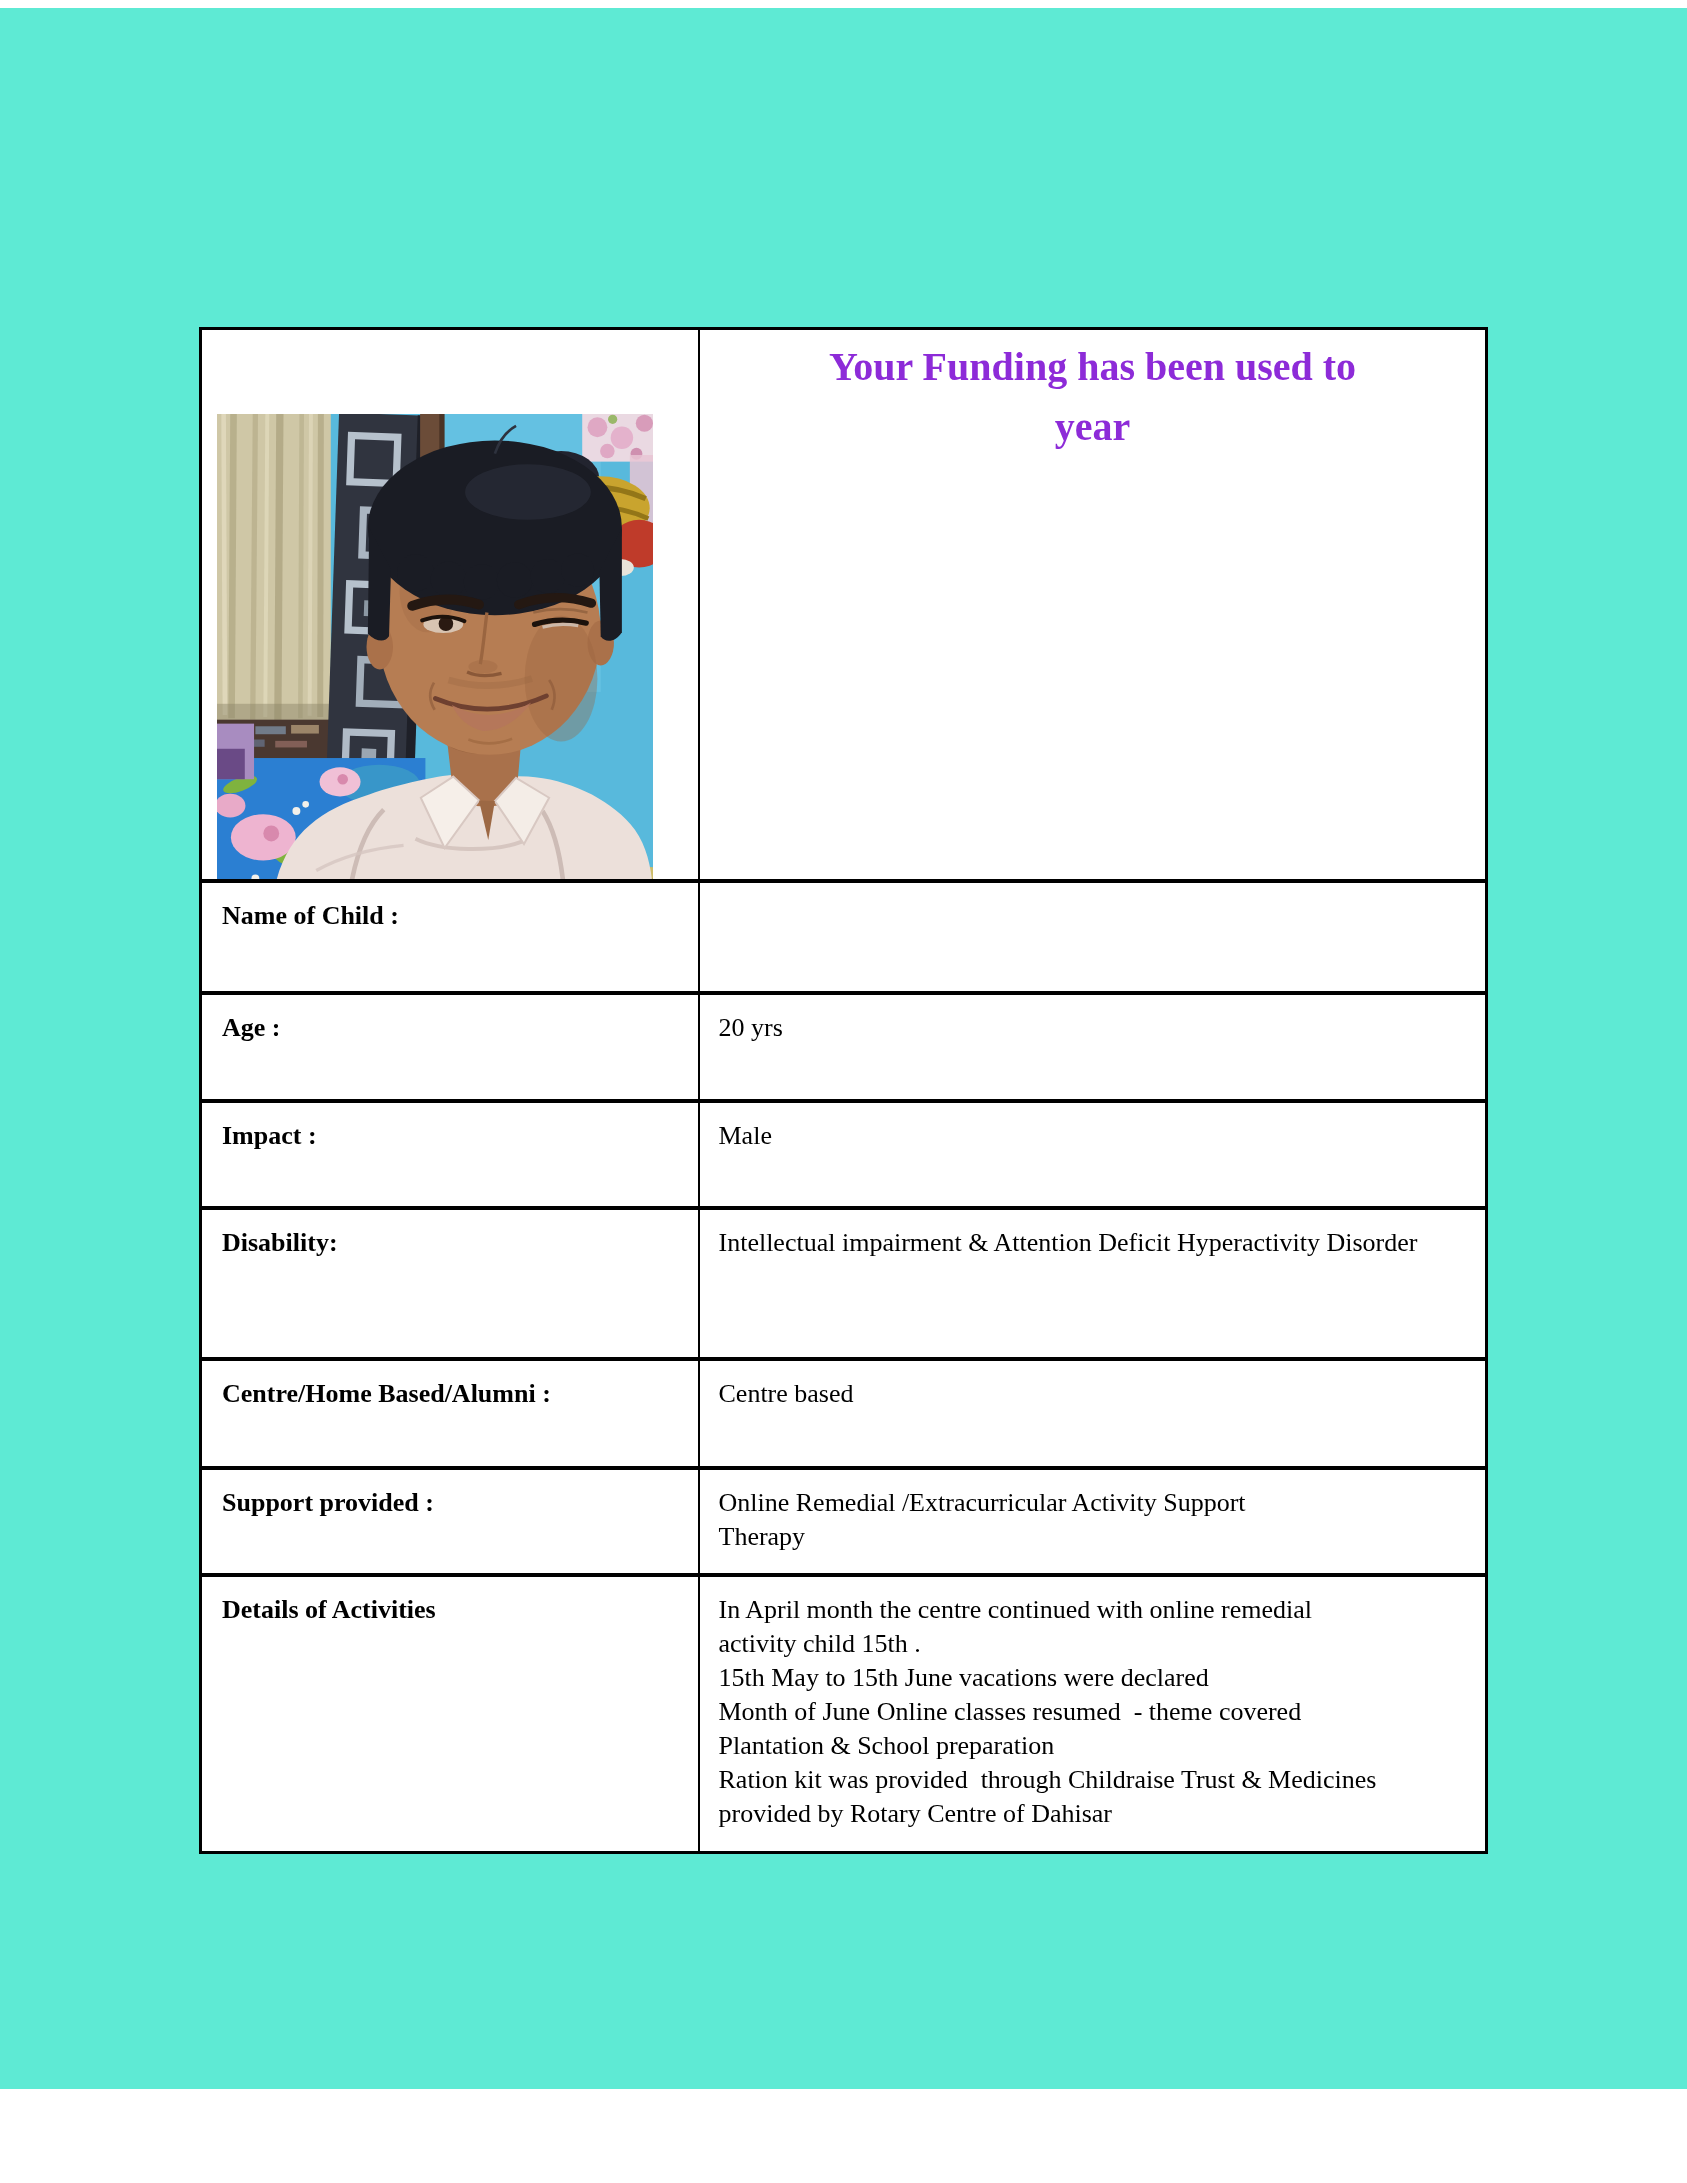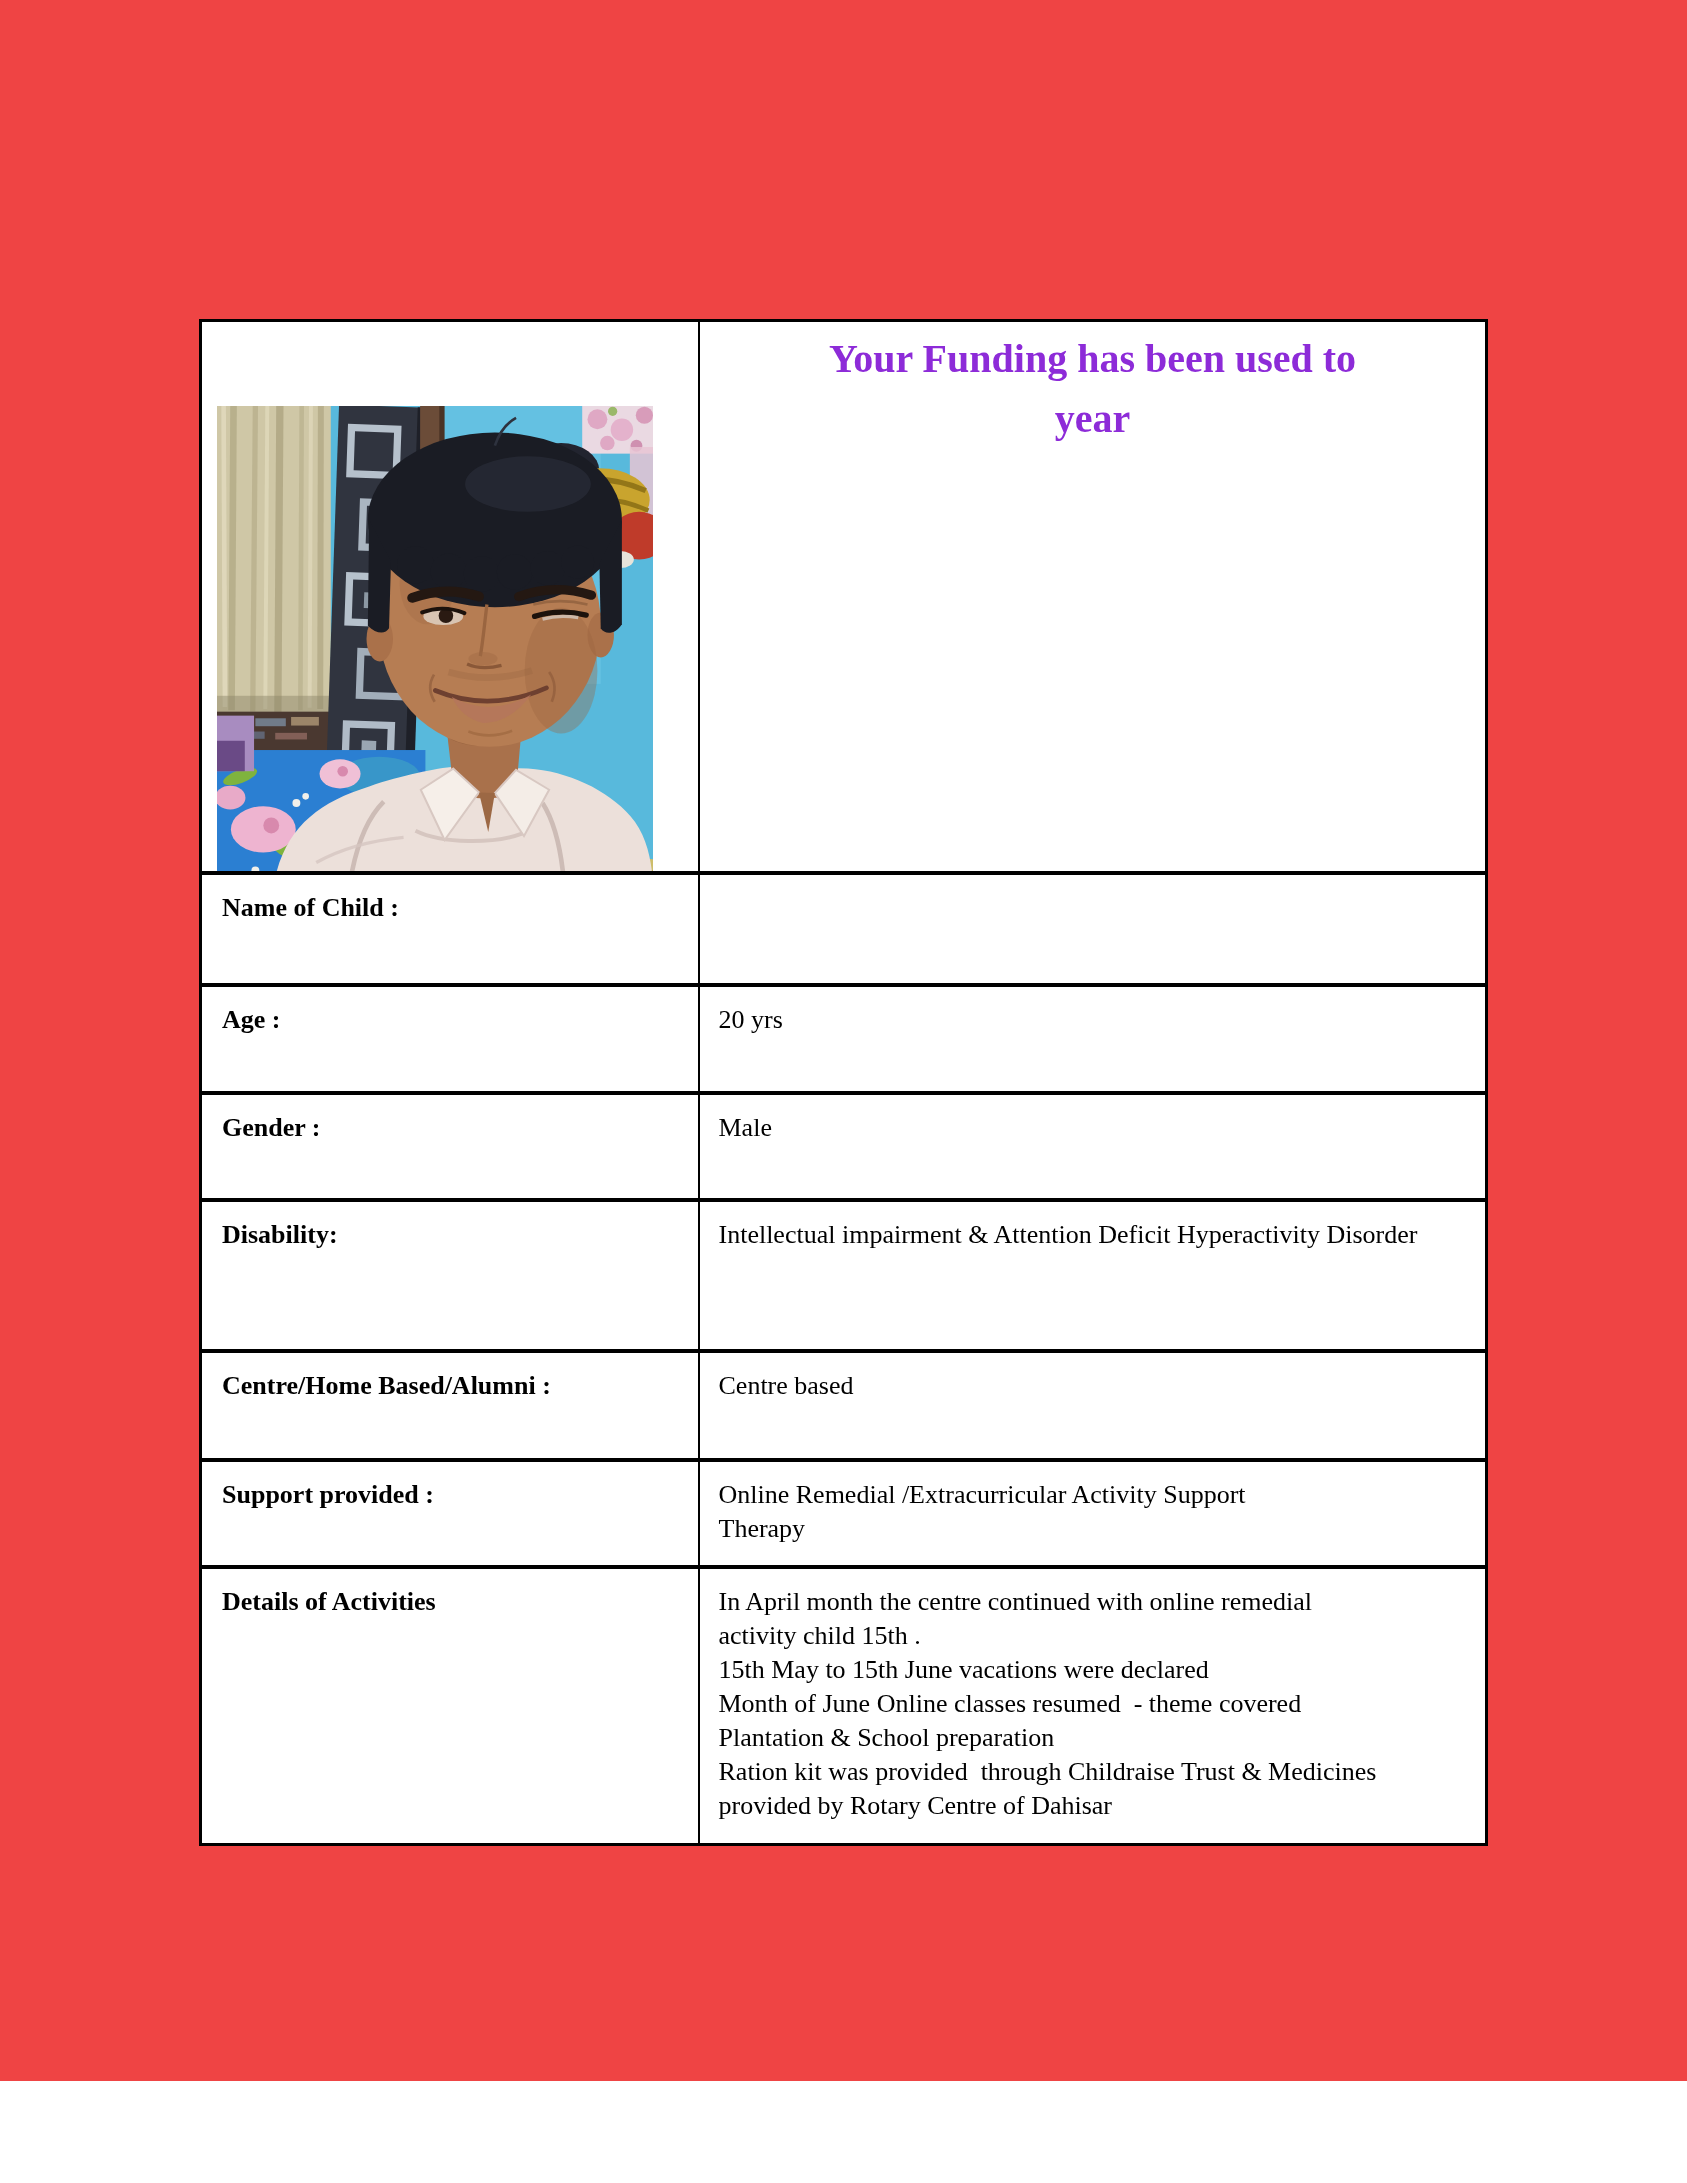--- a/index.html
+++ b/index.html
@@ -3,21 +3,21 @@
 <meta charset="utf-8">
 <style>
   * { margin: 0; padding: 0; box-sizing: border-box; }
   html, body { background: #ffffff; }
   body {
     width: 1687px; height: 2183px;
     position: relative;
     font-family: "Liberation Serif", "DejaVu Serif", serif;
     color: #000000;
   }
-  .page { position: absolute; left: 0; top: 0; width: 1687px; height: 2081px; background: #ef4444; }
+  .page { position: absolute; left: 0; top: 8px; width: 1687px; height: 2081px; background: #5eead4; }
 
   .report-table {
     position: absolute; left: 199px; top: 319px;
     width: 1289px; height: 1527px;
     border: 3.3px solid #000000;
     display: flex; flex-direction: column;
     background: #ffffff;
   }
   .row { display: flex; border-bottom: 4.6px solid #000000; }
   .row:last-child { border-bottom: none; }
@@ -227,21 +227,21 @@
     <div class="row row-name">
       <div class="cell cell-label">Name of Child :</div>
     </div>
 
     <div class="row row-age">
       <div class="cell cell-label">Age :</div>
       <div class="cell cell-value">20 yrs</div>
     </div>
 
     <div class="row row-gender">
-      <div class="cell cell-label">Gender :</div>
+      <div class="cell cell-label">Impact :</div>
       <div class="cell cell-value">Male</div>
     </div>
 
     <div class="row row-disability">
       <div class="cell cell-label">Disability:</div>
       <div class="cell cell-value justify">Intellectual impairment &amp; Attention Deficit Hyperactivity Disorder</div>
     </div>
 
     <div class="row row-centre">
       <div class="cell cell-label">Centre/Home Based/Alumni :</div>

